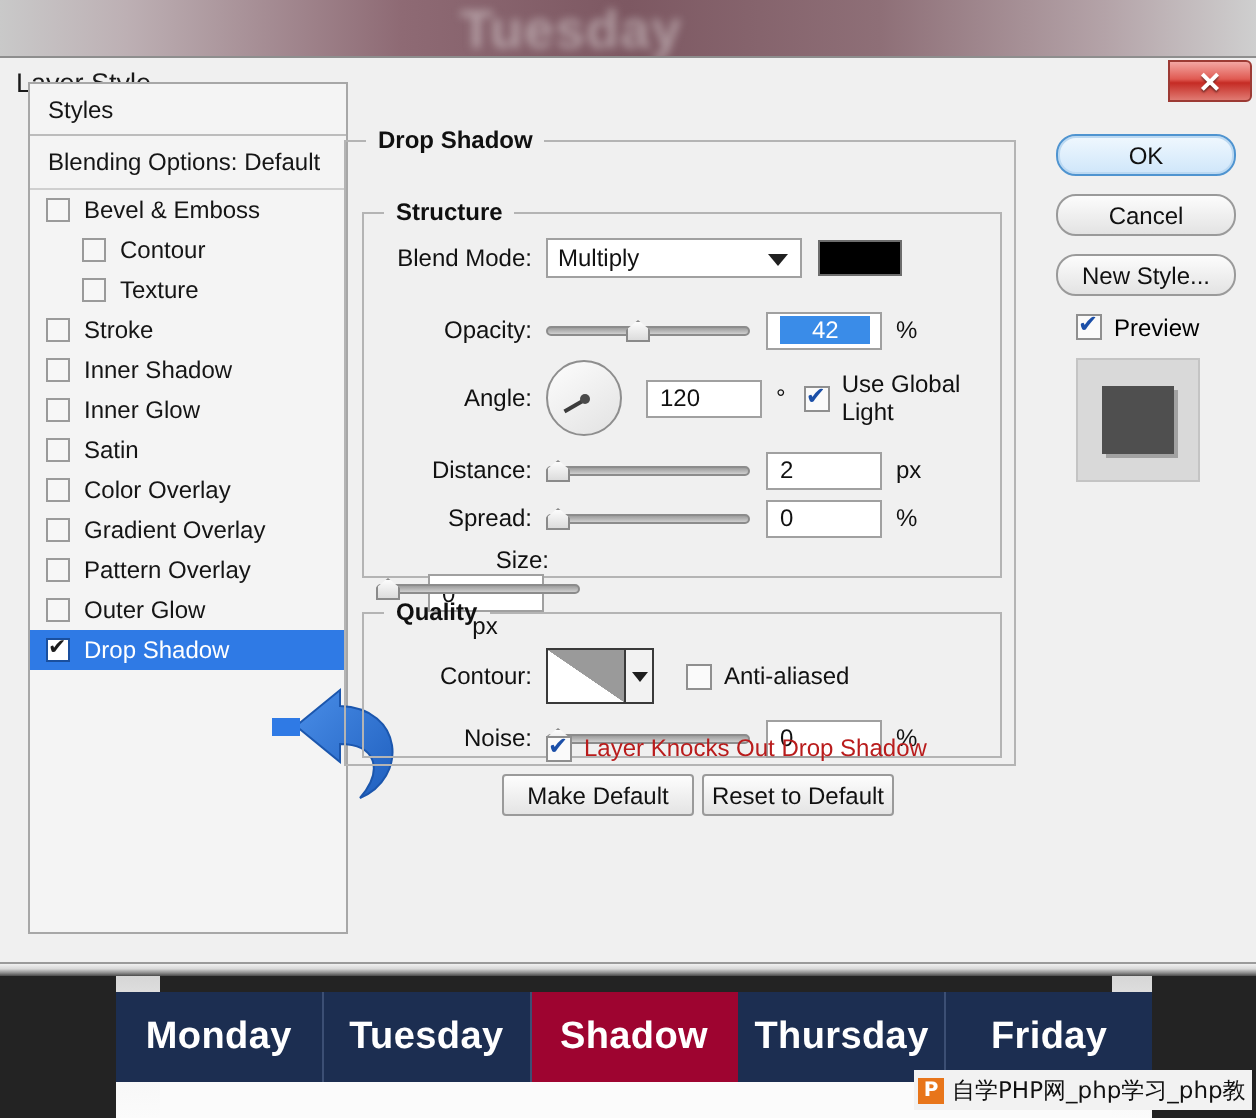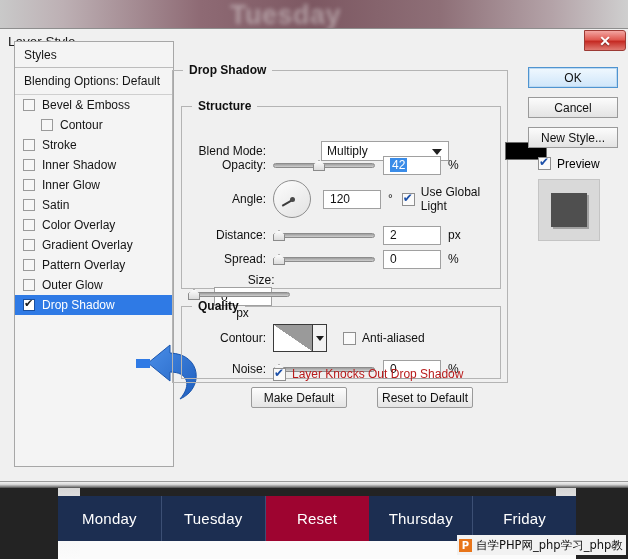--- a/index.html
+++ b/index.html
@@ -47,21 +47,21 @@
 
   
   .daybar {
     position: absolute; left: 58px; top: 496px; width: 518px; height: 45px;
     display: flex;
   }
   .daytab {
     flex: 1 1 0;
     background: #1c2e51;
     color: #ffffff;
-    font-size: 15px; font-weight: normal;
+    font-size: 19px; font-weight: bold;
     display: flex; align-items: center; justify-content: center;
     border-right: 1px solid #3c4f74;
     letter-spacing: .2px;
     text-align: right;
   }
   .daytab:last-child { border-right: none; }
   .daytab.active { background: #9e0430; border-right-color: #9e0430; }
 
   .watermark {
     position: absolute; left: 457px; top: 535px;
@@ -194,21 +194,21 @@
     clip-path: polygon(50% 0%, 100% 45%, 100% 100%, 0% 100%, 0% 45%);
   }
 
   .numfield {
     width: 58px; height: 19px; background: #ffffff;
     border: 1px solid #a0a0a0; font-size: 12px; color: #111;
     display: flex; align-items: center; padding-left: 6px;
     margin-left: 8px; flex: 0 0 auto;
   }
   .numfield.sel { }
-  .numfield.sel .val { background: #3a8ce8; color: #ffffff; padding: 0 2px; }
+  .numfield.sel .val { background: #3a8ce8; color: #ffffff; padding: 0 16px; }
   .unit { font-size: 12px; color: #111; margin-left: 7px; }
 
   .dial {
     width: 38px; height: 38px; border-radius: 50%;
     background: linear-gradient(145deg,#fdfdfd,#e2e2e2);
     border: 1px solid #8e8e8e; position: relative; flex: 0 0 auto;
   }
   .dial .needle {
     position: absolute; left: 18px; top: 7px; width: 1.5px; height: 12px;
     background: #3c3c3c; transform-origin: 50% 100%;
@@ -251,29 +251,29 @@
     position: absolute; left: 100px; top: 290px;
     display: flex; align-items: center;
   }
 
   .btn {
     height: 21px; background: linear-gradient(180deg,#fdfdfd,#e4e4e4);
     border: 1px solid #9a9a9a; border-radius: 2px;
     font-size: 12px; color: #111;
     display: flex; align-items: center; justify-content: center;
   }
-  .defbtn-row { position: absolute; left: 78px; top: 310px; display: flex; gap: 30px; }
+  .defbtn-row { position: absolute; left: 78px; top: 310px; display: flex; gap: 4px; }
   .defbtn { width: 96px; }
 
   
   .rightcol { position: absolute; left: 528px; top: 38px; width: 92px; }
   .rbtn {
     width: 90px; height: 21px; margin-bottom: 9px;
     background: linear-gradient(180deg,#fcfcfc,#e3e3e3);
-    border: 1px solid #9a9a9a; border-radius: 0;
+    border: 1px solid #9a9a9a; border-radius: 10px;
     font-size: 12px; color: #111;
     display: flex; align-items: center; justify-content: center;
   }
   .rbtn.primary {
     background: linear-gradient(180deg,#f0f8fe,#cfe6fa);
     border: 1px solid #4f94d0; box-shadow: 0 0 0 1px #bcd9f2 inset;
   }
   .preview-row { display: flex; align-items: flex-start; margin: 4px 0 8px 10px; font-size: 12px; }
   .preview-thumb {
     width: 62px; height: 62px; margin-left: 10px;
@@ -300,21 +300,21 @@
   <div class="bg-page-white"></div>
 
   <div class="daybar" id="daybar">
       <div class="daytab">
         <span>Monday</span>
       </div>
       <div class="daytab">
         <span>Tuesday</span>
       </div>
       <div class="daytab active">
-        <span>Reset</span>
+        <span>Shadow</span>
       </div>
       <div class="daytab">
         <span>Thursday</span>
       </div>
       <div class="daytab">
         <span>Friday</span>
       </div>
     </div>
 
   <div class="watermark">
@@ -333,20 +333,24 @@
       <div class="styles-head">Styles</div>
       <div class="styles-blend">Blending Options: Default</div>
       <div id="styles-list">
           <div class="style-row">
             <span class="cb"></span>
             <span>Bevel &amp; Emboss</span>
           </div>
           <div class="style-row indent">
             <span class="cb"></span>
             <span>Contour</span>
+          </div>
+          <div class="style-row indent">
+            <span class="cb"></span>
+            <span>Texture</span>
           </div>
           <div class="style-row">
             <span class="cb"></span>
             <span>Stroke</span>
           </div>
           <div class="style-row">
             <span class="cb"></span>
             <span>Inner Shadow</span>
           </div>
           <div class="style-row">
@@ -392,21 +396,21 @@
     </svg>
 
     <div class="opt-area">
 
       <fieldset class="grp grp-drop">
         <legend>Drop Shadow</legend>
 
         <fieldset class="grp grp-struct">
           <legend>Structure</legend>
 
-          <div class="row" style="left:6px; top:28px;gap:48px;">
+          <div class="row" style="left:6px; top:6px;">
             <span class="lbl">Blend Mode:</span>
             <div class="select">
               <span>Multiply</span>
               <span class="caret"></span>
             </div>
             <div class="swatch"></div>
           </div>
 
           <div class="row" style="left:6px; top:42px;">
             <span class="lbl">Opacity:</span>

